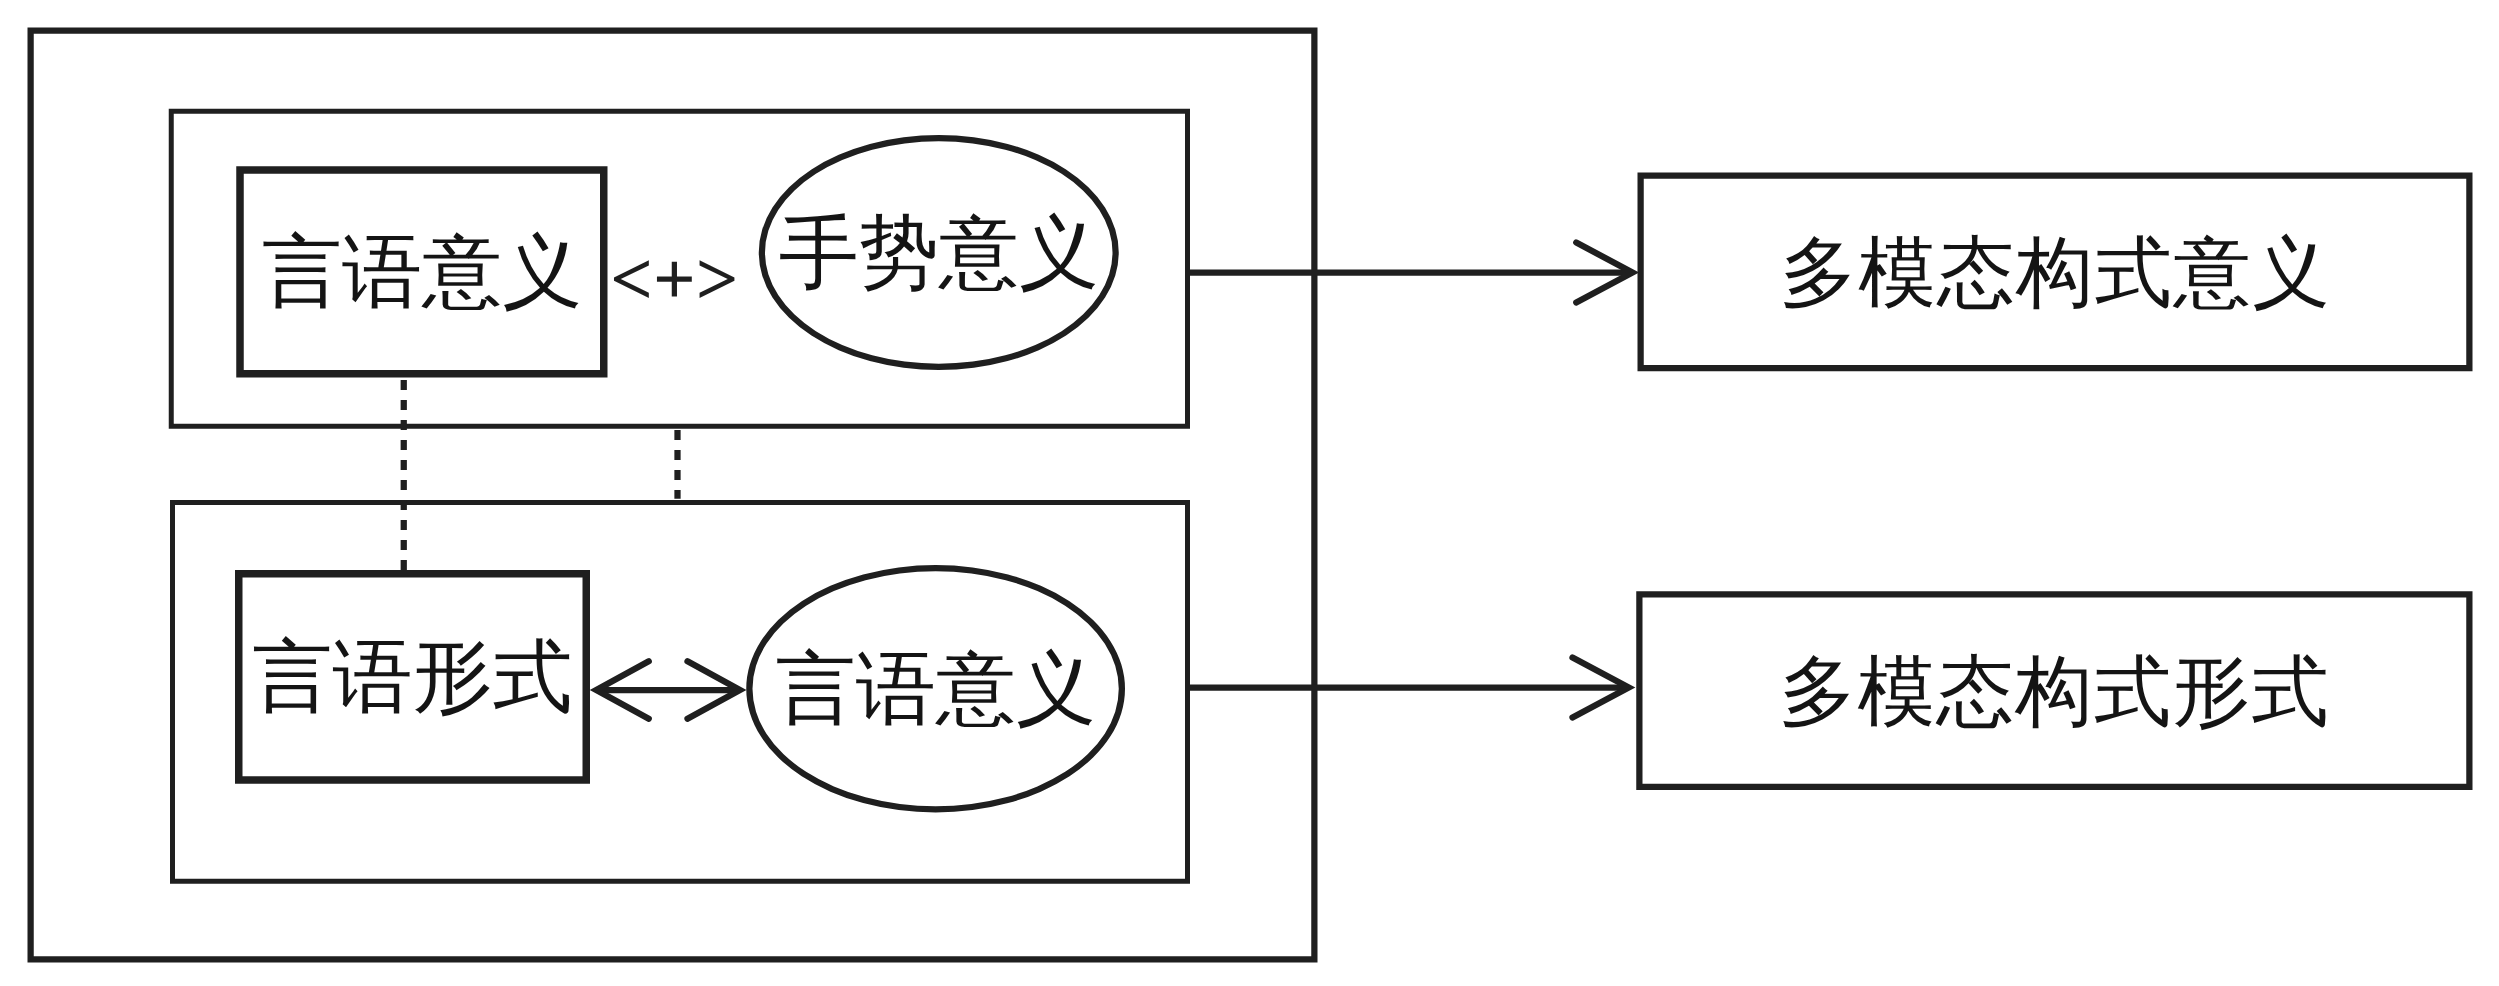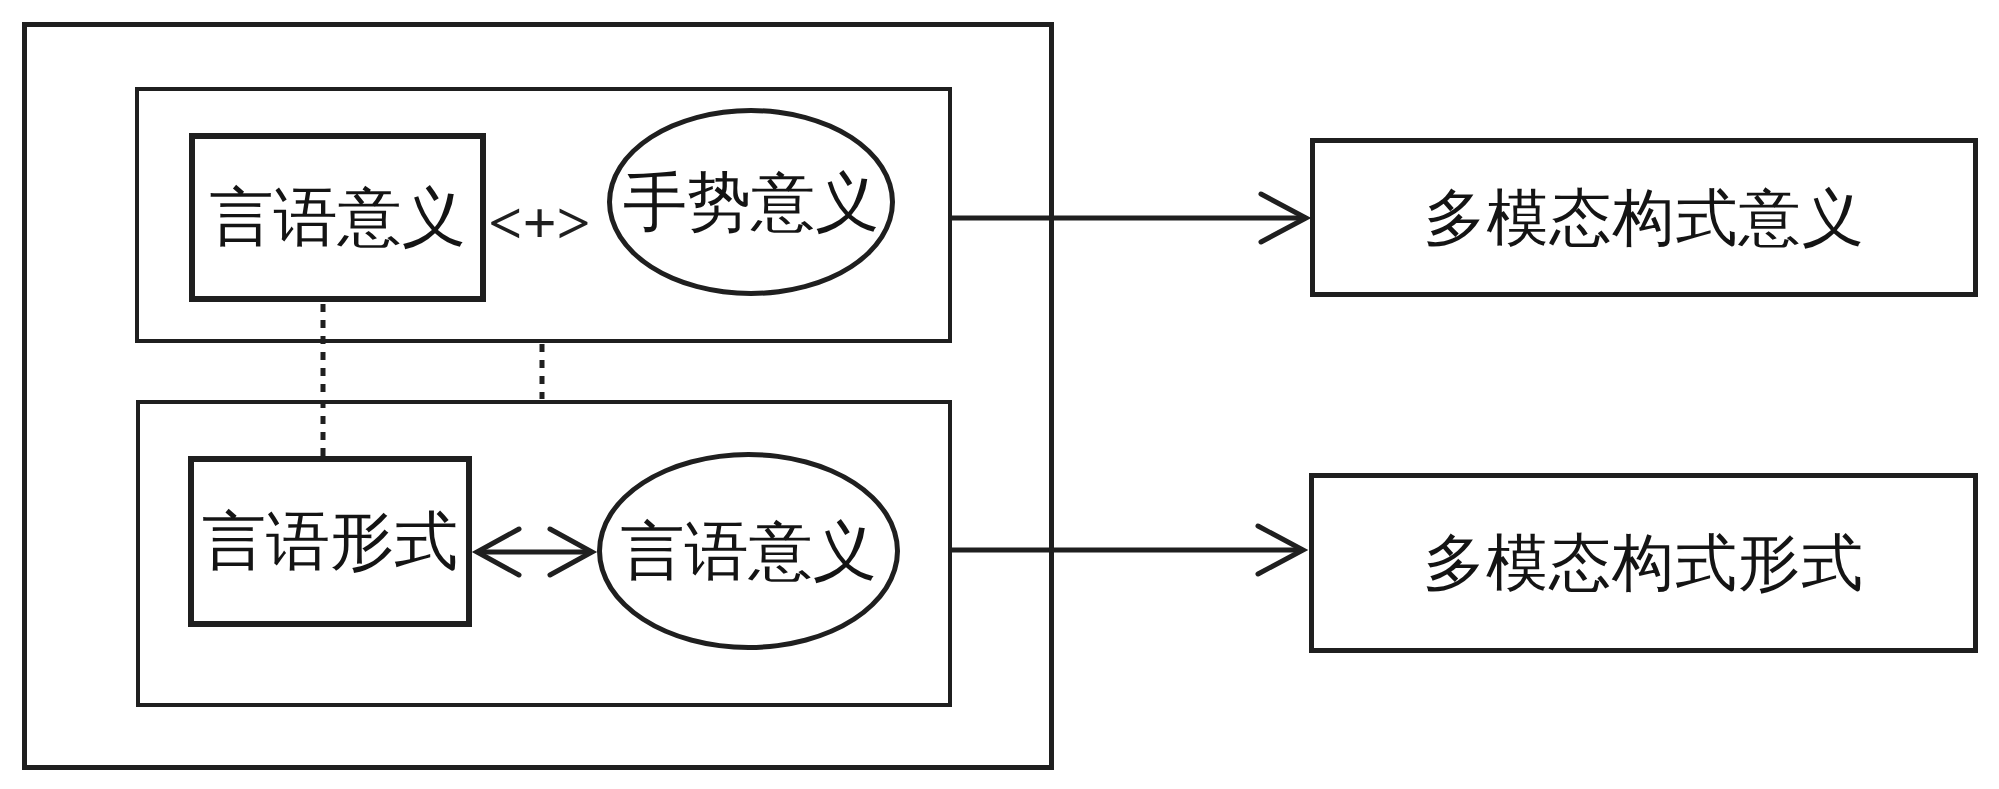--- a/index.html
+++ b/index.html
@@ -68,21 +68,21 @@
   }
   .output-box {
     border: 5px solid #1f1f1f;
     font-size: 62px;
     letter-spacing: 1px;
   }
   .output-meaning-box {
     left: 1310px; top: 138px; width: 668px; height: 159px;
   }
   .output-form-box {
-    left: 1309px; top: 473px; width: 669px; height: 180px;
+    left: 1309px; top: 473px; width: 669px; height: 159px;
   }
   .operator {
     position: absolute;
     left: 472px; top: 184px; width: 135px; height: 78px;
     display: flex;
     align-items: center;
     justify-content: center;
     font-size: 60px;
     font-weight: 600;
     color: #1f1f1f;

